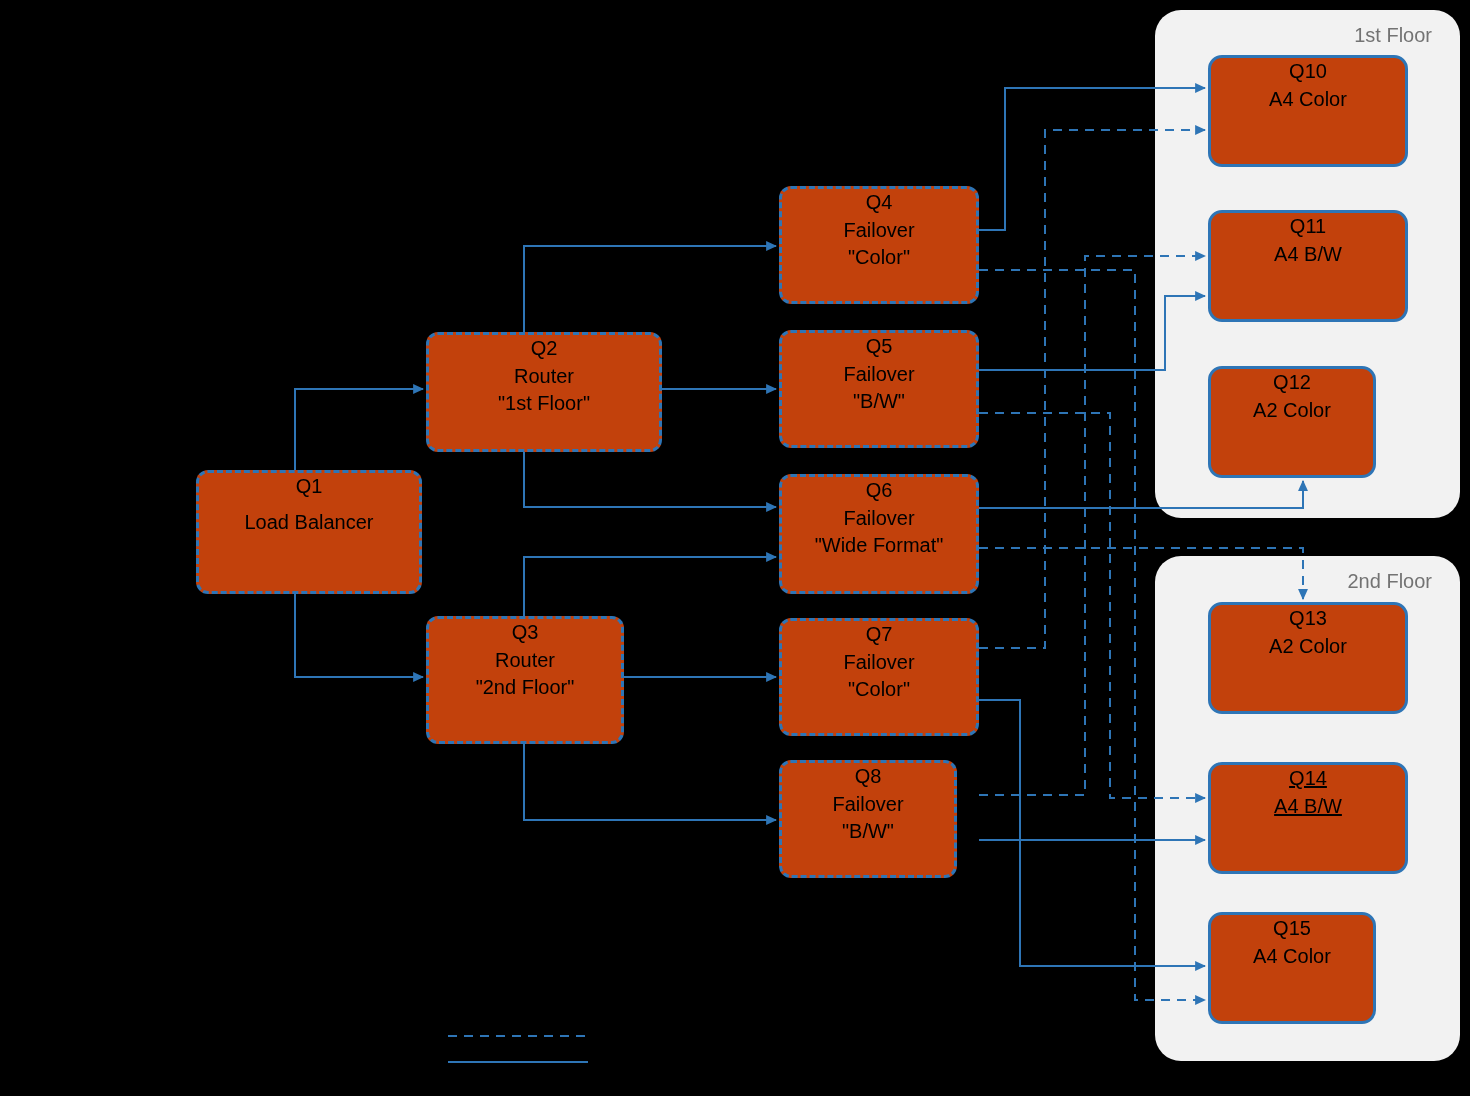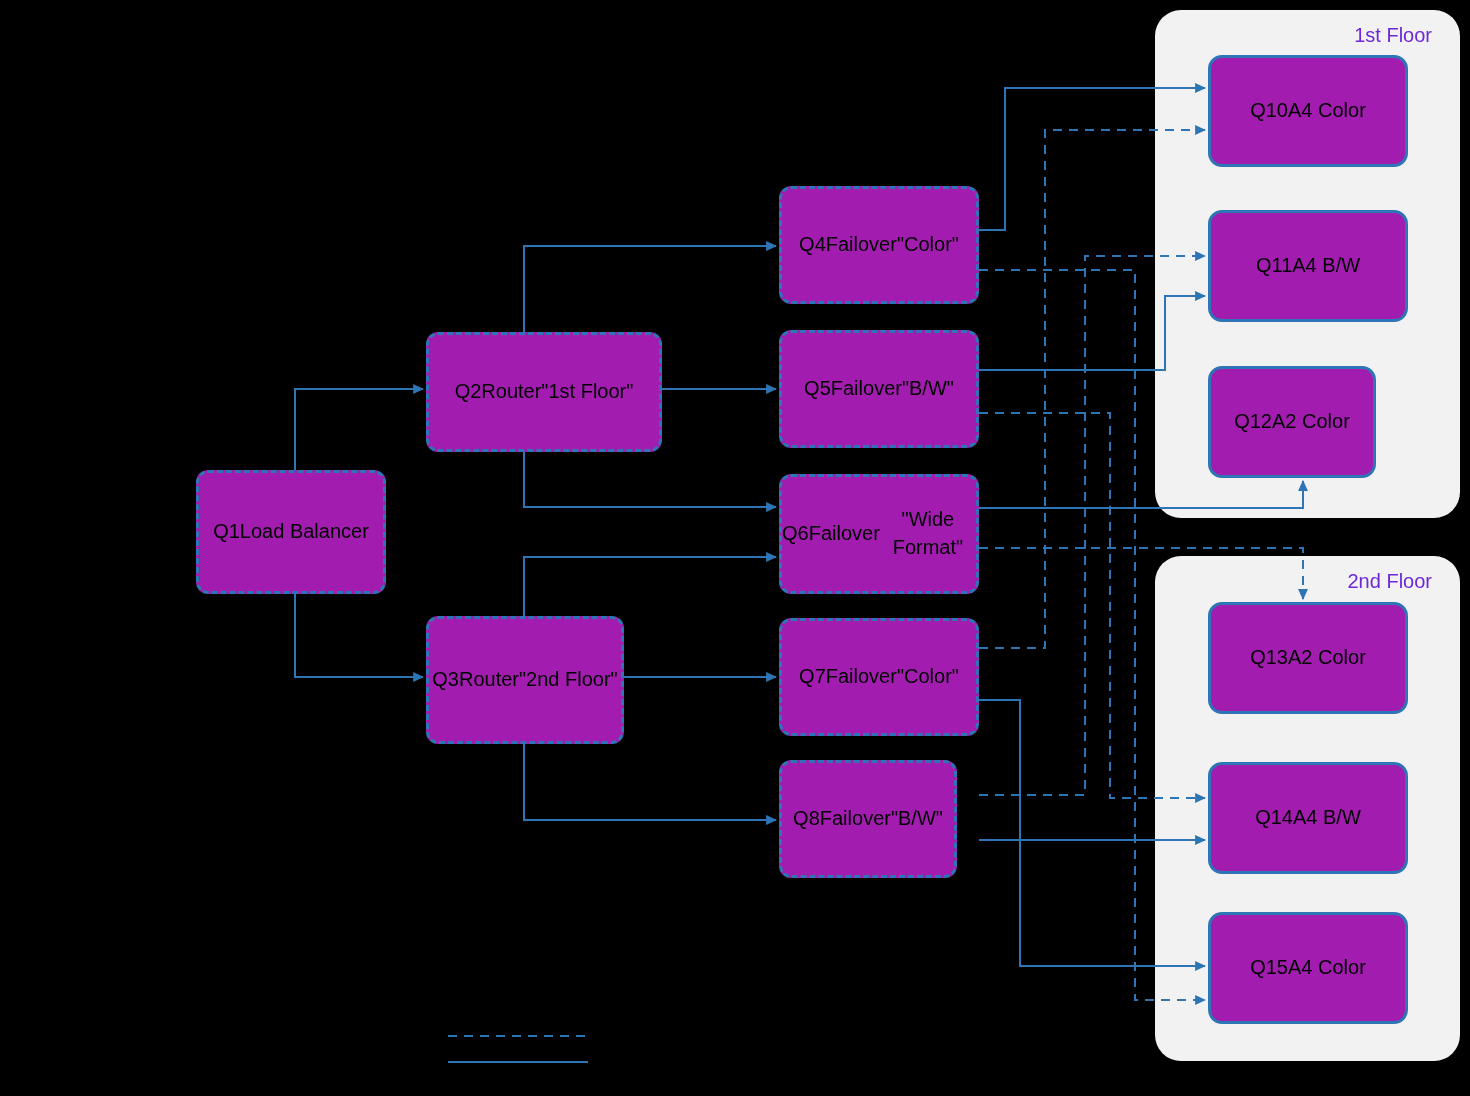--- a/index.html
+++ b/index.html
@@ -6,49 +6,49 @@
   html, body { width: 1470px; height: 1096px; background: #000; }
   body { font-family: "Liberation Sans", sans-serif; }
   .canvas { position: relative; width: 1470px; height: 1096px; background: #000; overflow: hidden; }
 
   .floor {
     position: absolute; z-index: 1;
     background: #f2f2f2; border-radius: 26px;
   }
   .floor-label {
     position: absolute; top: 14px; right: 28px;
-    font-size: 20px; color: #6d28d9;
+    font-size: 20px; color: #737373;
   }
 
   .edges { position: absolute; left: 0; top: 0; z-index: 2; pointer-events: none; }
 
   .node {
     position: absolute; z-index: 3;
-    display: flex; flex-direction: row; align-items: center; justify-content: center;
+    display: flex; flex-direction: column; align-items: center; 
     text-align: center; color: #000; font-size: 20px; line-height: 1.38;
-    background: #a21caf;
+    background: #c2410c;
   }
   .node.dashed { border: 3px dashed #2E75B6; border-radius: 12px; }
   .node.solid  { border: 3px solid  #2E75B6; border-radius: 14px; }
 
   
-  #n-q1  { left: 196px;  top: 470px; width: 190px; height: 124px; }
+  #n-q1  { left: 196px;  top: 470px; width: 226px; height: 124px; gap: 8px; }
   #n-q2  { left: 426px;  top: 332px; width: 236px; height: 120px; }
   #n-q3  { left: 426px;  top: 616px; width: 198px; height: 128px; }
   #n-q4  { left: 779px;  top: 186px; width: 200px; height: 118px; }
   #n-q5  { left: 779px;  top: 330px; width: 200px; height: 118px; }
   #n-q6  { left: 779px;  top: 474px; width: 200px; height: 120px; }
   #n-q7  { left: 779px;  top: 618px; width: 200px; height: 118px; }
   #n-q8  { left: 779px;  top: 760px; width: 178px; height: 118px; }
   #n-q10 { left: 1208px; top: 55px;  width: 200px; height: 112px; }
   #n-q11 { left: 1208px; top: 210px; width: 200px; height: 112px; }
   #n-q12 { left: 1208px; top: 366px; width: 168px; height: 112px; }
   #n-q13 { left: 1208px; top: 602px; width: 200px; height: 112px; }
-  #n-q14 { left: 1208px; top: 762px; width: 200px; height: 112px; }
-  #n-q15 { left: 1208px; top: 912px; width: 200px; height: 112px; }
+  #n-q14 { left: 1208px; top: 762px; width: 200px; height: 112px; text-decoration: underline; }
+  #n-q15 { left: 1208px; top: 912px; width: 168px; height: 112px; }
   #g-floor1 { left: 1155px; top: 10px;  width: 305px; height: 508px; }
   #g-floor2 { left: 1155px; top: 556px; width: 305px; height: 505px; }
 </style>
 </head>
 <body>
 
 <div class="canvas">
 
   <div class="floor" id="g-floor1">
     <div class="floor-label">1st Floor</div>

